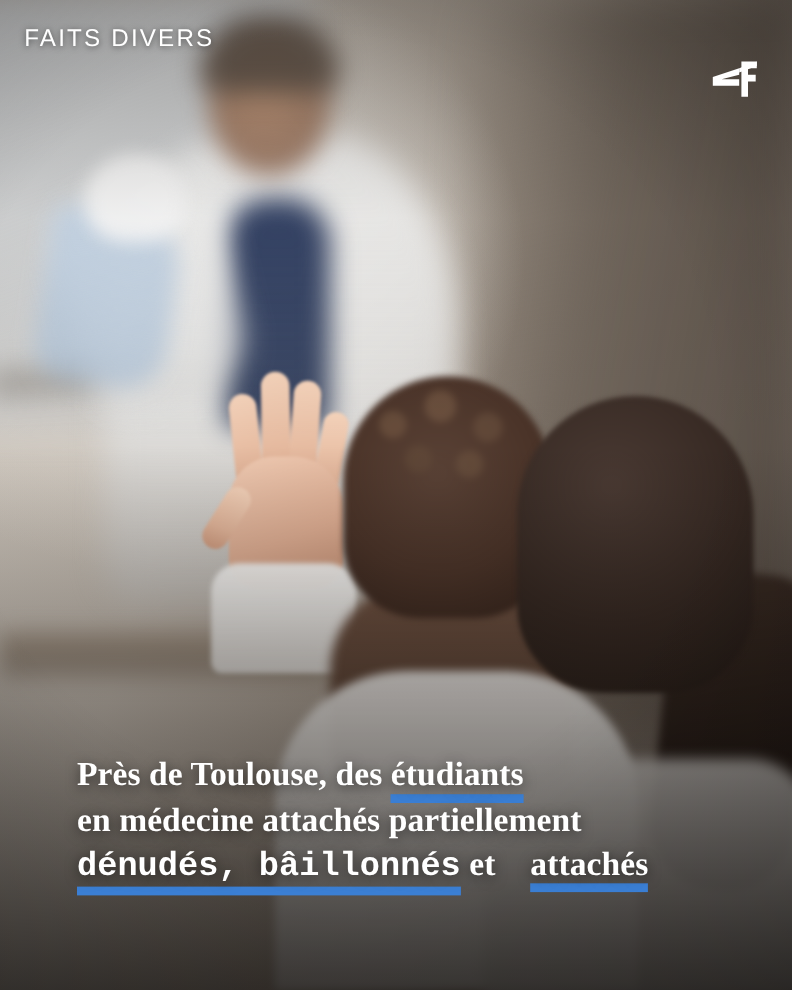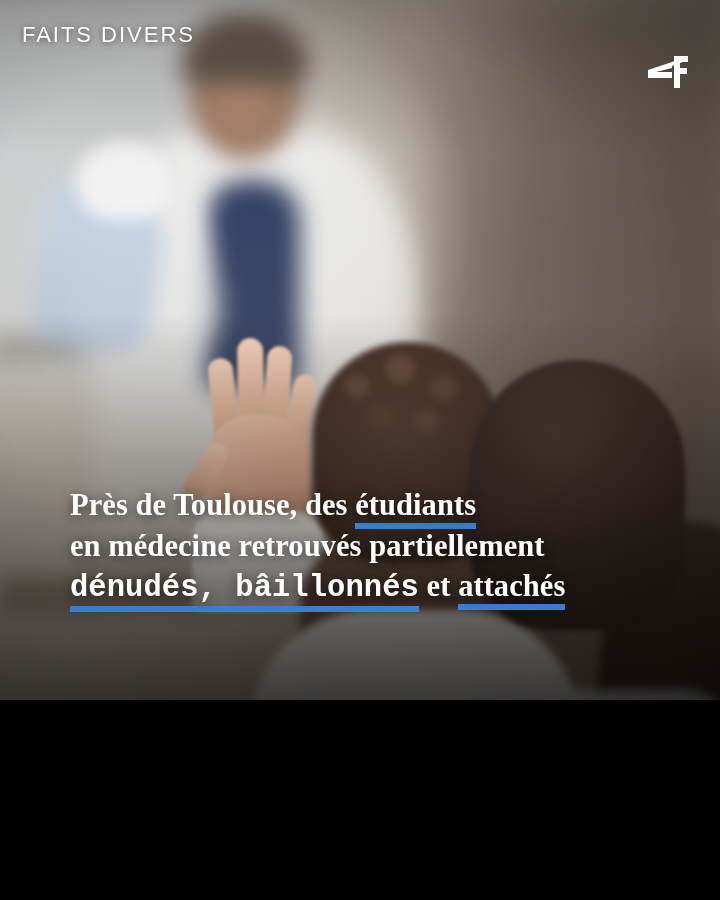--- a/index.html
+++ b/index.html
@@ -3,21 +3,21 @@
 <meta charset="utf-8">
 <style>
   html, body {
     margin: 0;
     padding: 0;
     background: #000;
   }
   .card {
     position: relative;
     width: 720px;
-    height: 700px;
+    height: 900px;
     overflow: hidden;
     font-family: "Liberation Sans", sans-serif;
     background: #1a1714;
   }
 
   
   .photo {
     position: absolute;
     inset: 0;
     background:
@@ -260,21 +260,21 @@
     color: #ffffff;
     font-family: "Liberation Serif", serif;
     font-weight: 700;
     font-size: 30.5px;
     line-height: 1.32;
     letter-spacing: 0.002em;
     text-shadow: 0 2px 12px rgba(0,0,0,0.55);
   }
   .headline .line { display: block; white-space: nowrap; }
   .u {
-    border-bottom: 6px solid #e5e5e5;
+    border-bottom: 8px solid #e5e5e5;
     padding-bottom: 1px;
   }
 </style>
 </head>
 <body>
 
 <div class="card">
 
   <div class="photo">
     <div class="screen"></div>
@@ -318,17 +318,17 @@
   <div class="logo">
     <svg width="52" height="52" viewBox="0 0 52 52" aria-hidden="true">
       <path d="M6 24 L30 16 L30 22 L14 26 L30 26 L30 32 L6 32 Z" fill="#ffffff"></path>
       <path d="M32 10 L46 10 L46 16 L38 16 L38 22 L45 22 L45 28 L38 28 L38 42 L32 42 Z" fill="#ffffff"></path>
       <path d="M30 16 L46 10 L46 14 L30 20 Z" fill="#ffffff"></path>
     </svg>
   </div>
 
   <div class="headline" style="color: rgb(255, 255, 255);">
     <span class="line">Près de Toulouse, des <span class="u" style="border-bottom-color: rgb(59, 127, 212);">étudiants</span></span>
-    <span class="line">en médecine retrouvés partiellement</span>
-    <span class="line"><span class="u" style="border-bottom-color: rgb(59, 127, 212); font-family: Liberation Mono, monospace;">dénudés, bâillonnés</span> et <span class="u" style="border-bottom-color: rgb(59, 127, 212);">attachés</span></span>
+    <span class="line">en médecine attachés partiellement</span>
+    <span class="line"><span class="u" style="border-bottom-color: rgb(59, 127, 212); font-family: Liberation Mono, monospace;">dénudés, bâillonnés</span> et <span class="u" style="border-bottom-color: rgb(59, 127, 212); margin-left: 24px;">attachés</span></span>
   </div>
 
 </div>
 
 </body></html>

